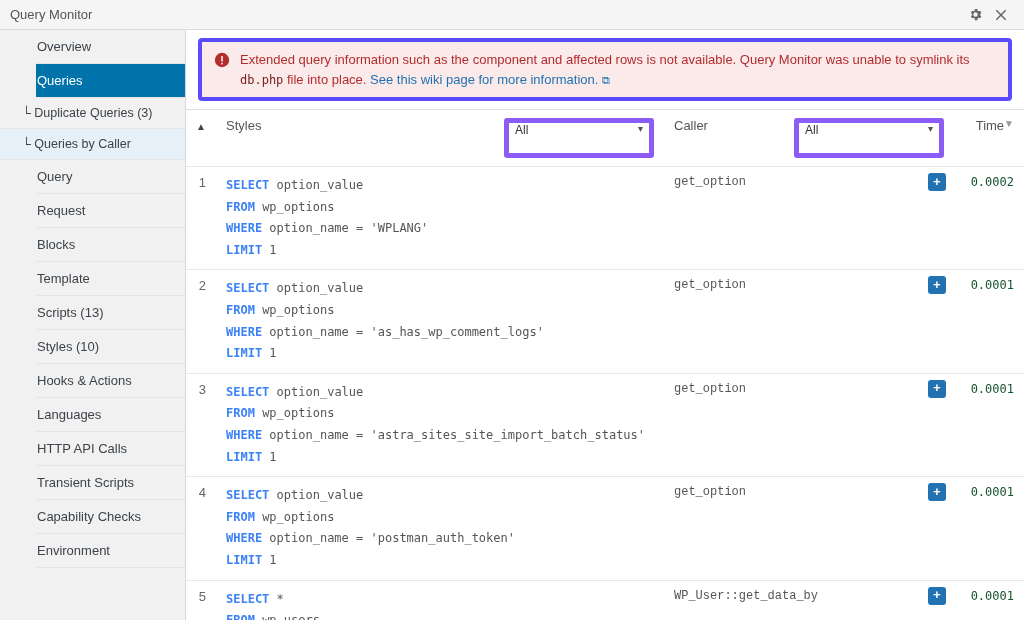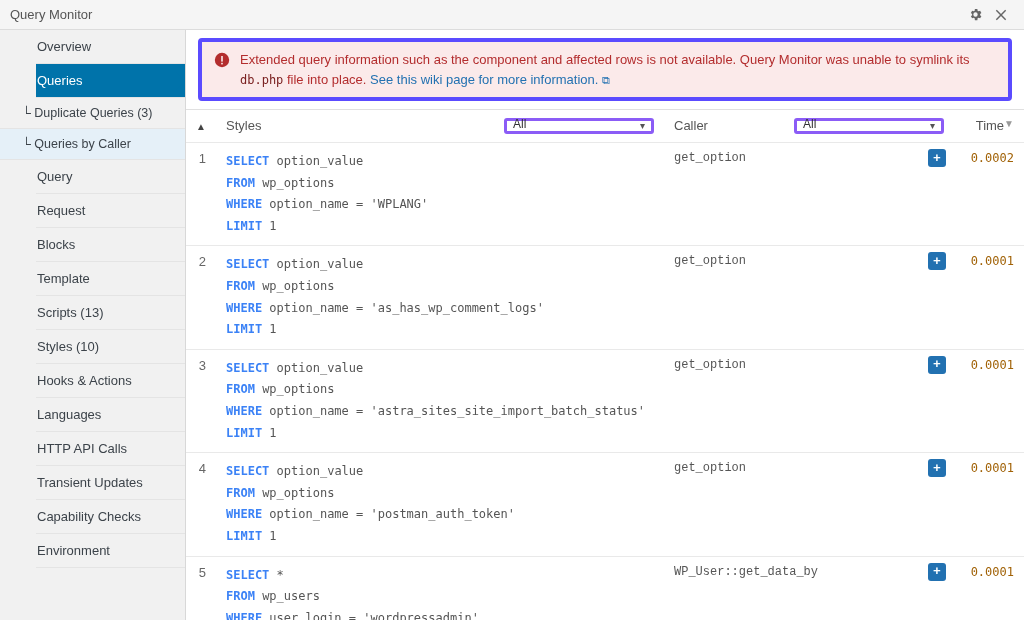--- a/index.html
+++ b/index.html
@@ -44,35 +44,35 @@
   .grid { flex: 1; overflow: auto; border-top: 1px solid #e0e0e0; }
   table { width: 100%; border-collapse: collapse; table-layout: fixed; }
   th, td { border-bottom: 1px solid #e9e9e9; padding: 8px 10px; vertical-align: top; text-align: left; font-size: 13px; }
   th { background: #fff; font-weight: 400; color: #555; }
   th.col-num { width: 30px; text-align: right; color: #666; }
   td.col-num { text-align: right; color: #666; }
   th.col-query { }
   th.col-caller { width: 290px; }
   th.col-time { width: 70px; text-align: right; }
   td.col-caller { font-family: Liberation Mono, monospace; font-size: 12px; color: #555; position: relative; }
-  td.col-time { text-align: right; font-family: Menlo, Consolas, monospace; font-size: 12px; color: #a16207; }
+  td.col-time { text-align: right; font-family: Menlo, Consolas, monospace; font-size: 12px; color: #14532d; }
   .query-code { font-family: Menlo, Consolas, monospace; font-size: 12px; color: #555; white-space: pre-wrap; line-height: 1.8; }
   .query-code .kw { font-weight: 700; color: #3b82f6; }
 
   .filter-select {
     float: right;
     width: 150px;
-    height: 16px;
-    border: 3px solid #8b5cf6;
+    height: 40px;
+    border: 5px solid #8b5cf6;
     border-radius: 3px;
     background: #fff;
     font-size: 12px;
     padding: 0 6px;
     color: #333;
-    display: flex; align-items: flex-end; justify-content: space-between;
+    display: flex; align-items: flex-start; justify-content: space-between;
     cursor: pointer;
   }
   .filter-select .chev { font-size: 10px; color: #555; }
   .sort-arrow { font-size: 10px; color: #444; cursor: pointer; }
 
   .plus-btn {
     position: absolute; right: 8px; top: 6px;
     width: 18px; height: 18px;
     background: #2271b1; color: #fff;
     border-radius: 3px;
@@ -110,21 +110,21 @@
         <div class="sidebar-sub highlight">└ Queries by Caller</div>
         <div class="sidebar-item">Query</div>
         <div class="sidebar-item">Request</div>
         <div class="sidebar-item">Blocks</div>
         <div class="sidebar-item">Template</div>
         <div class="sidebar-item">Scripts (13)</div>
         <div class="sidebar-item">Styles (10)</div>
         <div class="sidebar-item">Hooks &amp; Actions</div>
         <div class="sidebar-item">Languages</div>
         <div class="sidebar-item">HTTP API Calls</div>
-        <div class="sidebar-item">Transient Updates</div>
+        <div class="sidebar-item">Transient Scripts</div>
         <div class="sidebar-item">Capability Checks</div>
         <div class="sidebar-item">Environment</div>
       </div>
 
     <div class="main">
       <div class="notice">
         <span class="err-icon">
           <svg width="16" height="16" viewBox="0 0 20 20" fill="#b32d2e">
               <circle cx="10" cy="10" r="9"></circle>
               <rect x="9" y="5" width="2" height="7" fill="#fbeaea"></rect>

